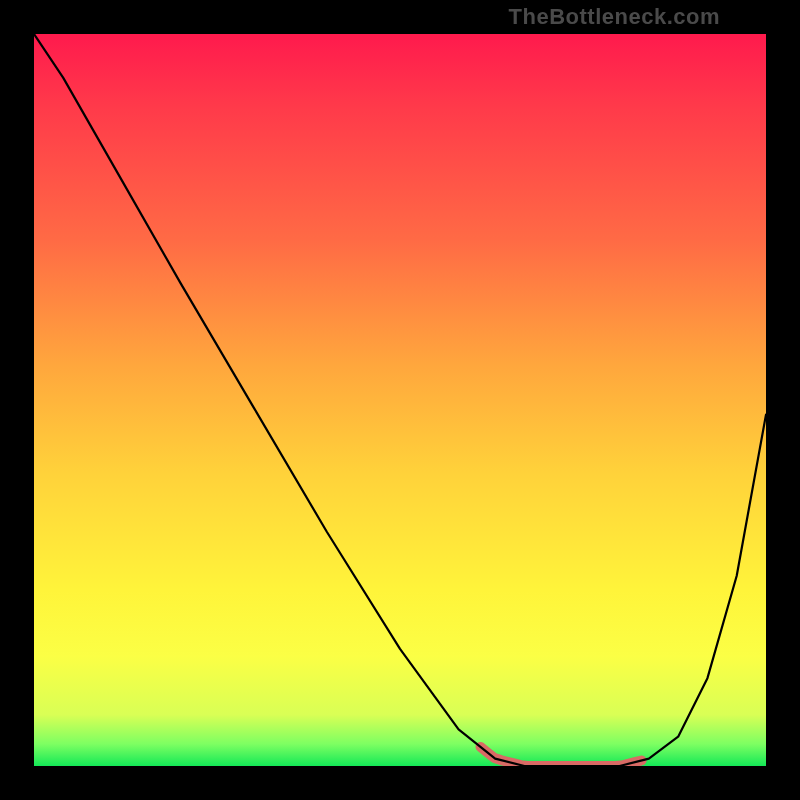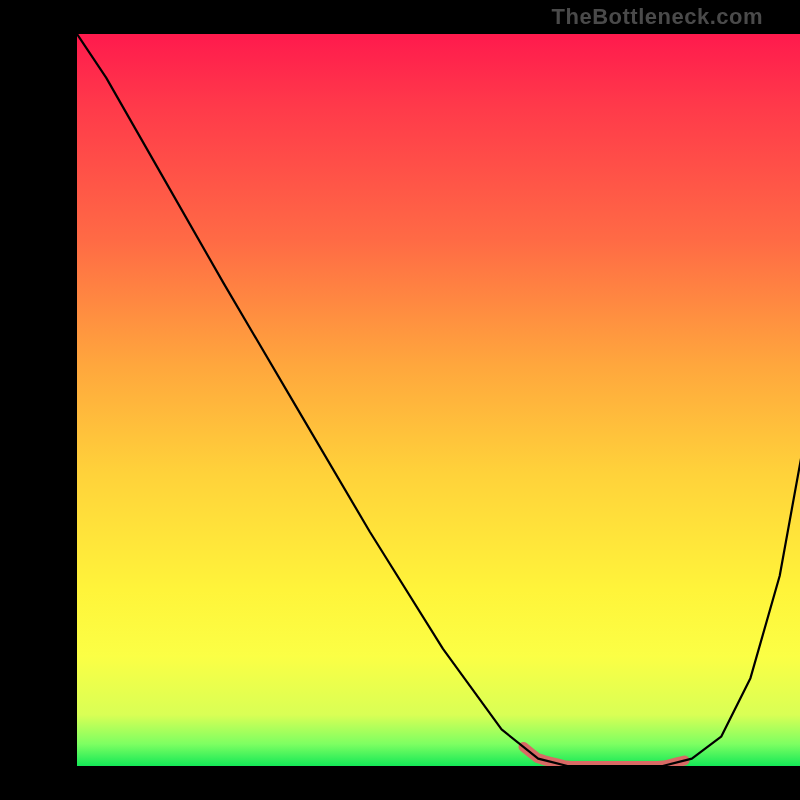--- a/index.html
+++ b/index.html
@@ -8,21 +8,20 @@
     width: 800px;
     height: 800px;
     background: #000000;
     overflow: hidden;
     font-family: Arial, Helvetica, sans-serif;
   }
   .stage {
     position: relative;
     width: 732px;
     height: 800px;
-    margin-left: 43px;
   }
   .watermark {
     position: absolute;
     top: 4px;
     right: 12px;
     color: #4a4a4a;
     font-size: 22px;
     font-weight: bold;
     letter-spacing: 0.5px;
     z-index: 5;

